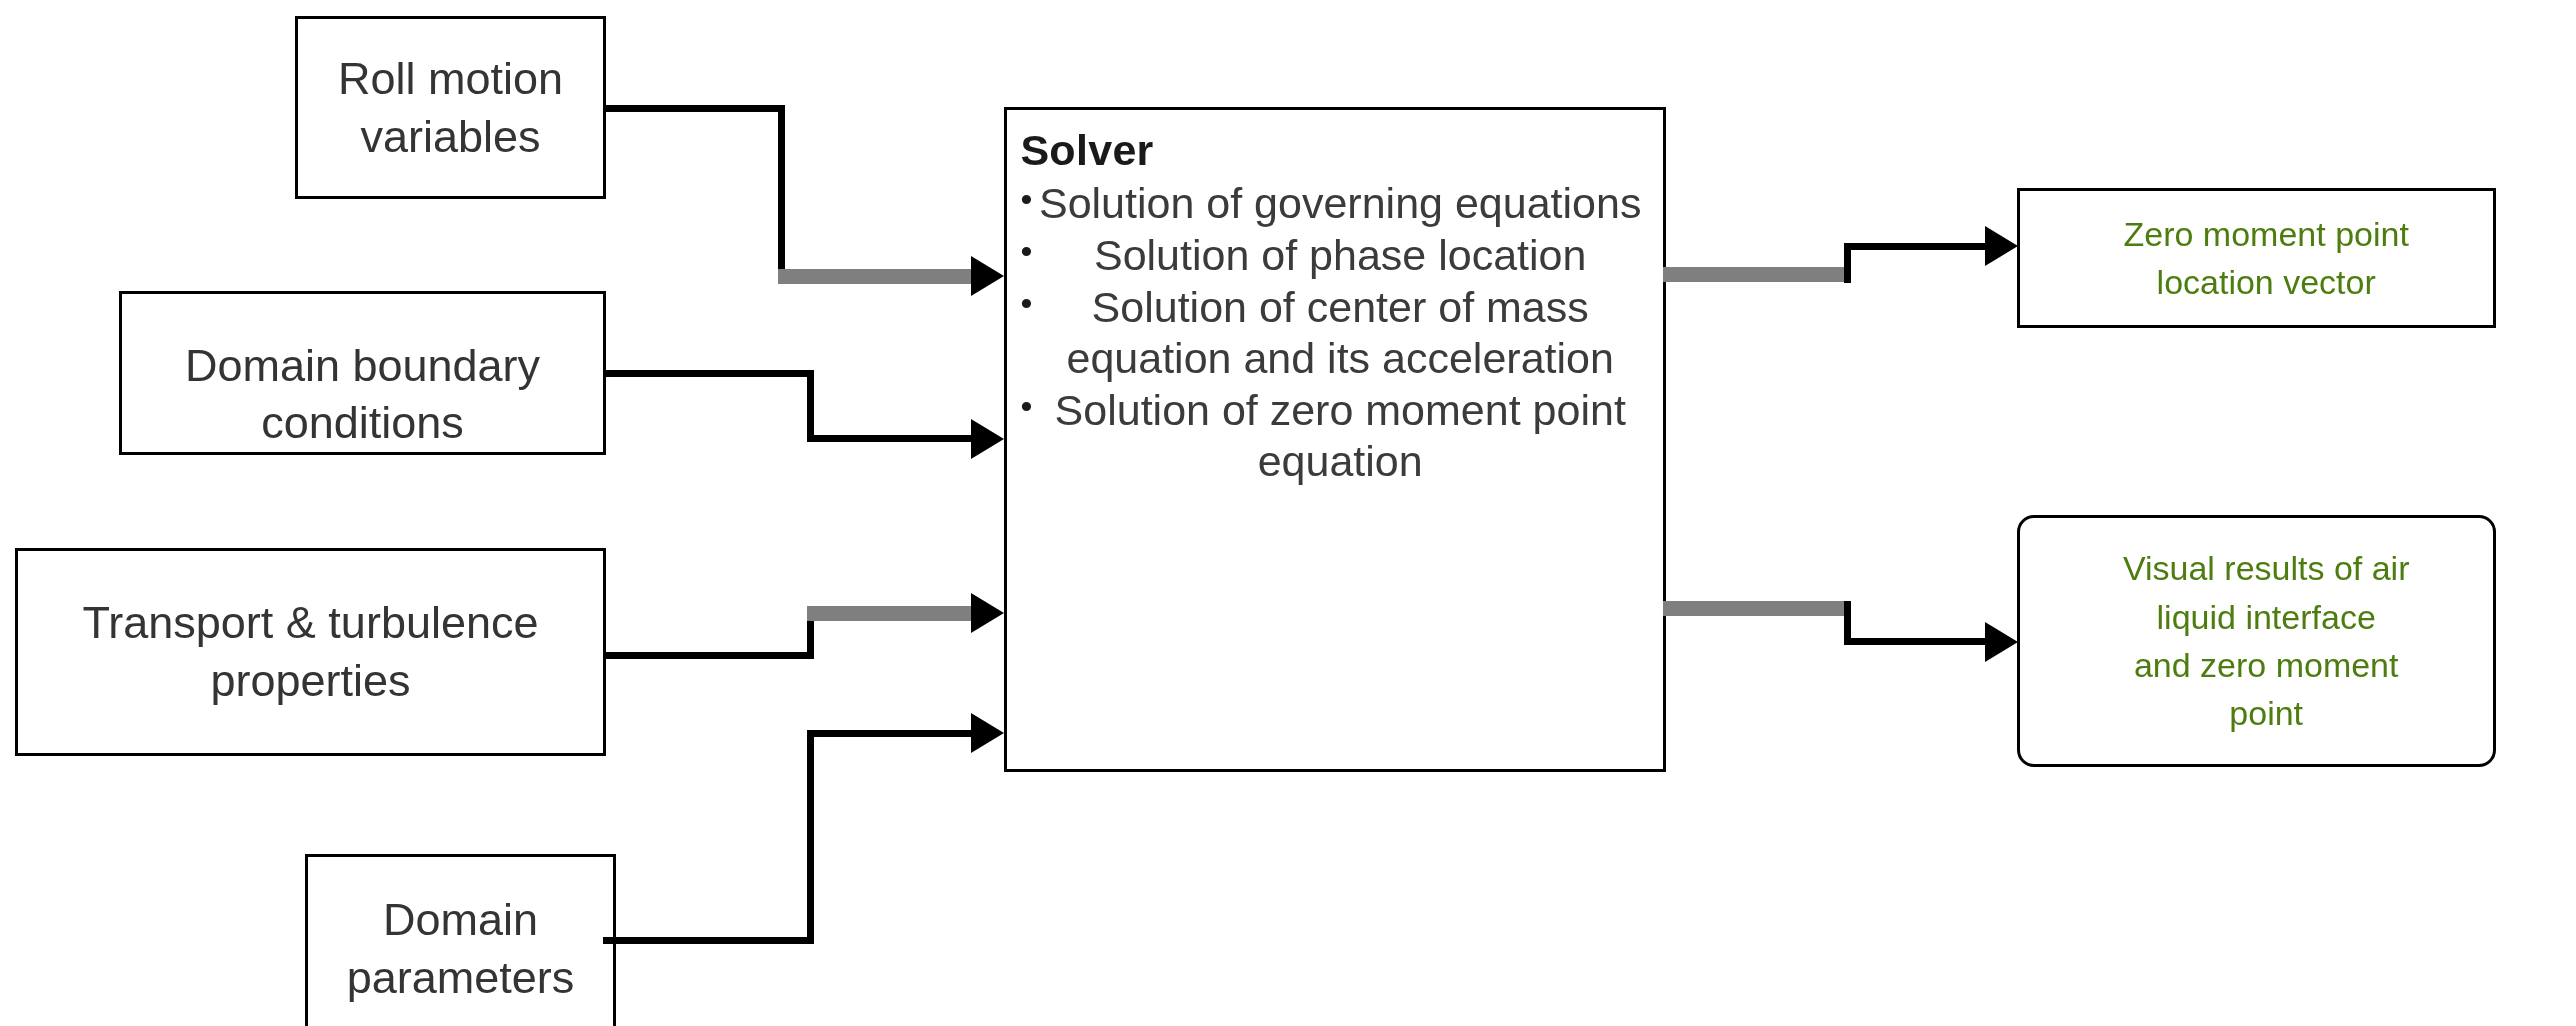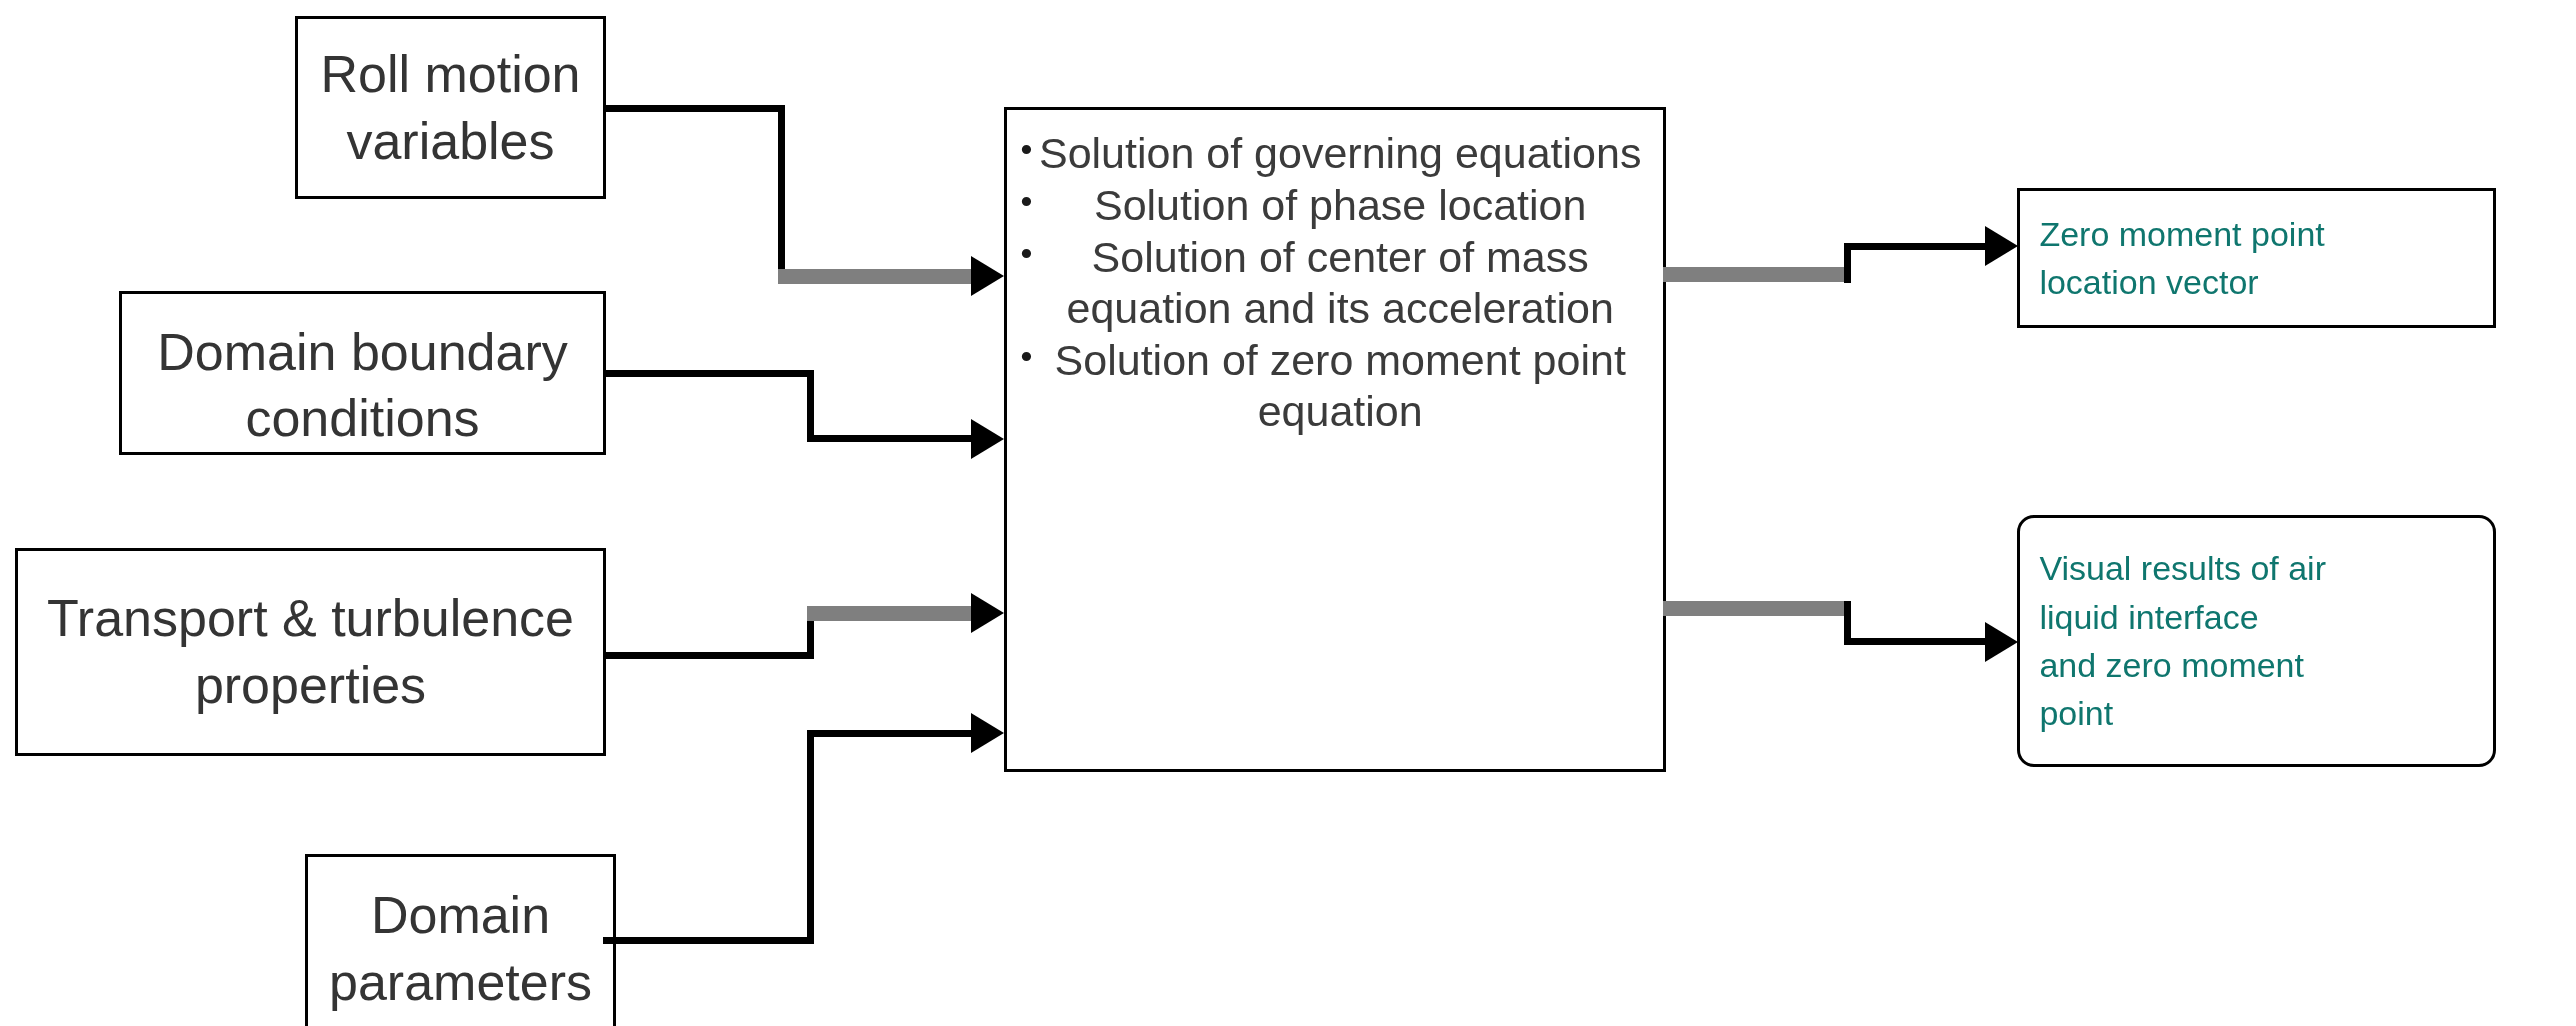--- a/index.html
+++ b/index.html
@@ -31,36 +31,36 @@
     width: 100%;
     display: block;
   }
 
   
   .input-box {
     justify-content: center;
   }
   .input-box .box-text {
     text-align: center;
-    font-size: 52px;
+    font-size: 45px;
     line-height: 1.28;
     padding: 0 10.4px;
     color: #343434;
   }
 
   
   .output-box {
     justify-content: flex-start;
     padding-left: 19.4px;
   }
   .output-box .box-text {
-    text-align: left;
+    text-align: center;
     font-size: 34px;
     line-height: 1.42;
-    color: #0f766e;
+    color: #4d7c0f;
   }
 
   
   #solver-box {
     position: absolute;
     box-sizing: border-box;
     border: 3.7px solid #000000;
     background: #ffffff;
     padding: 16.4px 10.4px 7.5px 13.4px;
   }
@@ -124,20 +124,21 @@
 
   <div class="box input-box" style="left:15px; top:548px; width:591px; height:208px;">
     <span class="box-text">Transport &amp; turbulence<br>properties</span>
   </div>
 
   <div class="box input-box" style="left:305px; top:813px; width:311px; height:190px;margin-top:41px;">
     <span class="box-text">Domain<br>parameters</span>
   </div>
 
   <div id="solver-box" style="left:1004px; top:107px; width:662px; height:665px;">
+    <div id="solver-title">Solver</div>
 
     <div class="solver-item">
       <span class="solver-bullet">•</span>
       <span class="solver-item-text">Solution of governing equations</span>
     </div>
 
     <div class="solver-item">
       <span class="solver-bullet">•</span>
       <span class="solver-item-text">Solution of phase location</span>
     </div>

